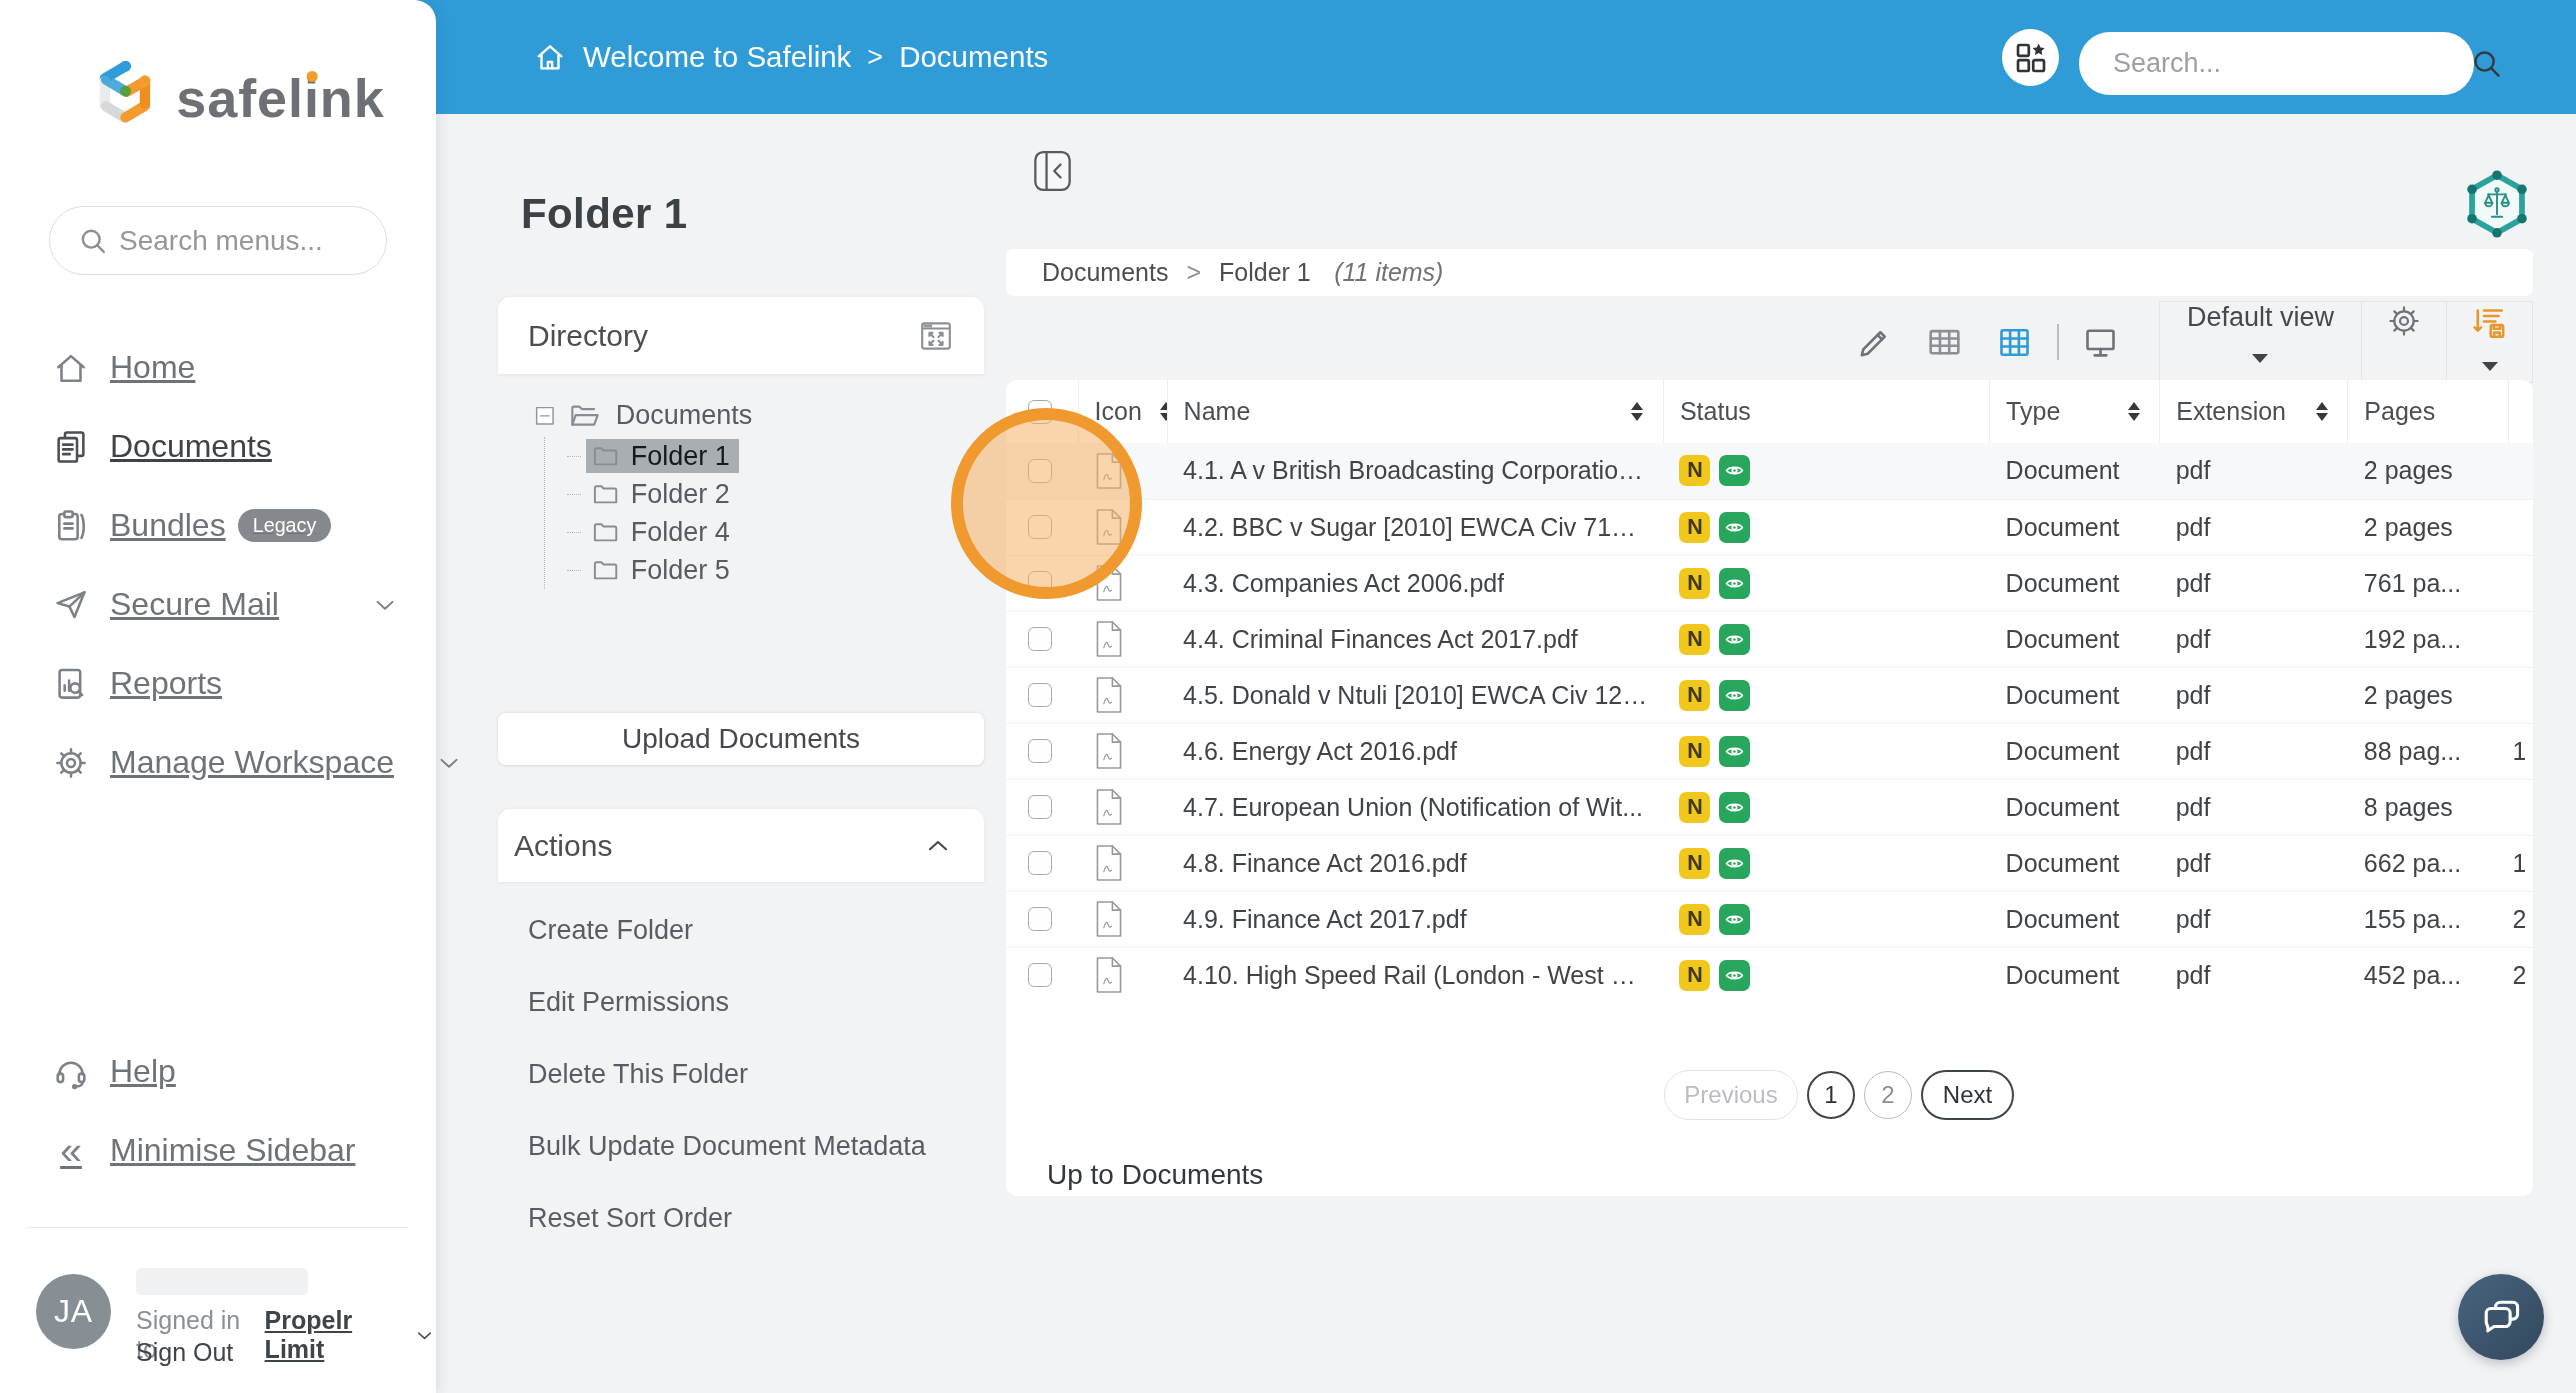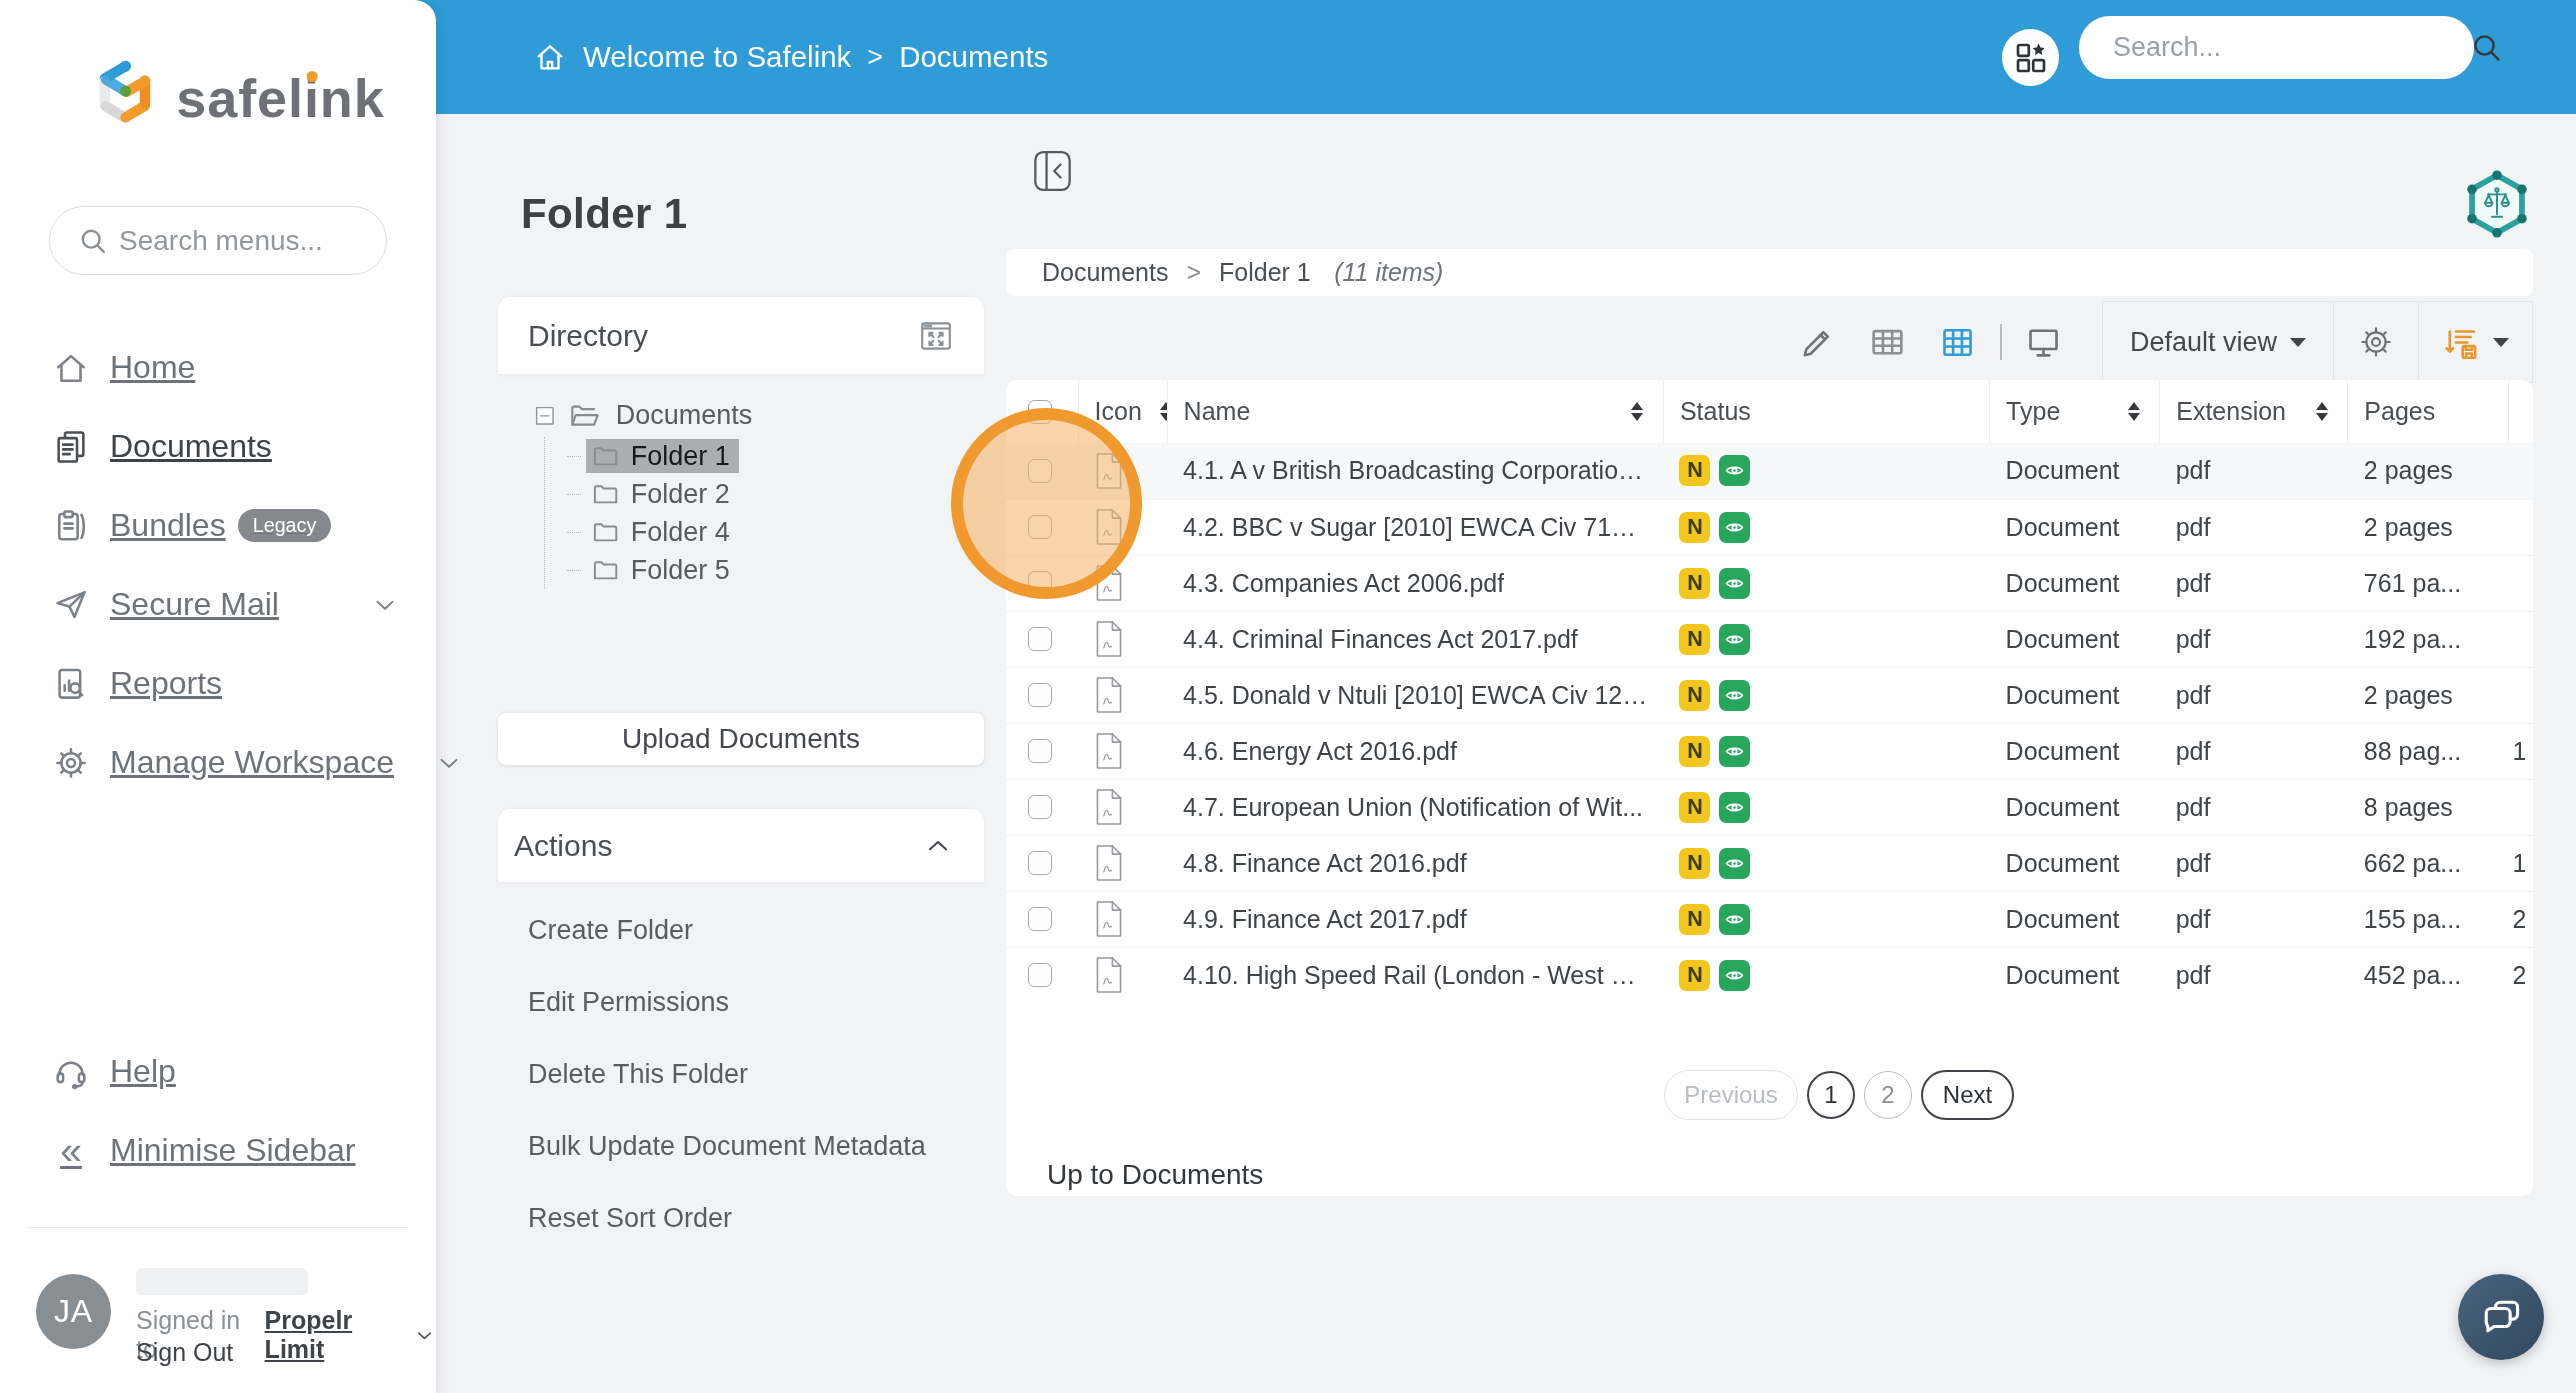--- a/index.html
+++ b/index.html
@@ -7,21 +7,21 @@
   body { font-family:"Liberation Sans", sans-serif; background:#f2f3f5; position:relative; color:#4a4f54; }
   .abs { position:absolute; }
   svg { display:block; }
   .ic { fill:none; stroke:#7b8187; stroke-width:1.6; stroke-linecap:round; stroke-linejoin:round; }
 
   
   #topbar { left:0; top:0; width:2576px; height:114px; background:#2f9cd8; }
   #breadcrumb-top { left:533px; top:0; height:114px; display:flex; align-items:center; gap:16px; color:#fff; font-size:29.5px; }
   #breadcrumb-top .sep { font-size:27px; opacity:.95; }
   #apps-btn { left:2002px; top:29px; width:57px; height:57px; background:#fff; border-radius:50%; display:flex; align-items:center; justify-content:center; }
-  #top-search { left:2079px; top:16px; width:395px; height:63px; background:#fff; border-radius:31px; display:flex; align-items:center; padding:0 23px 0 34px; }
+  #top-search { left:2079px; top:32px; width:395px; height:63px; background:#fff; border-radius:31px; display:flex; align-items:center; padding:0 23px 0 34px; }
   #top-search input { border:none; outline:none; flex:1; font-size:27px; color:#3f4449; font-family:"Liberation Sans",sans-serif; background:transparent; }
   #top-search input::placeholder { color:#9aa0a5; }
 
   
   #sidebar { left:0; top:0; width:436px; height:1394px; background:#fff; border-top-right-radius:21.5px; box-shadow:2.7px 0 12.5px rgba(40,50,60,.10); z-index:10; }
   #logo { left:89px; top:52px; display:flex; align-items:center; gap:14.3px; }
   #logo-text { font-size:54px; font-weight:bold; color:#6d7175; letter-spacing:0.9px;margin-top:9px; }
   #logo-text .idot { position:relative; }
   #logo-text .idot::after { content:''; position:absolute; left:50%; transform:translateX(-50%); top:3.6px; width:10.7px; height:10.7px; border-radius:50%; background:#f39b2d; }
   #side-search { left:49px; top:206px; width:338px; height:69px; border:1.8px solid #dadde0; border-radius:35px; display:flex; align-items:center; padding:0 21.5px 0 25px; gap:8px; background:#fff; }
@@ -63,21 +63,21 @@
 
   
   #collapse-btn { left:1033px; top:150px; width:39px; height:42px; cursor:pointer; }
   #ws-hex { left:2465px; top:170px; }
   #crumb-bar { left:1006px; top:249px; width:1527px; height:47px; background:#fff; border-radius:7.2px; display:flex; align-items:center; gap:18px; padding:0 36px; font-size:25px; color:#4a4f54; }
   #crumb-bar .count { font-style:italic; color:#6d7378; margin-left:5.4px; }
   #toolbar { left:1006px; top:301px; width:1527px; height:82px; display:flex; align-items:center; justify-content:flex-end; }
   .tool-ic { width:70px; display:flex; justify-content:center; cursor:pointer; }
   .tool-sep { width:1.8px; height:36px; background:#b9bdc0; margin:0 7.2px; }
   #view-group { display:flex; align-items:stretch; height:82px; border:1.8px solid #e3e4e6; margin-left:23px; }
-  #view-group .seg { display:flex; align-items:center; padding:0 23px; gap:12.5px; border-left:1.8px solid #e3e4e6; cursor:pointer; }
+  #view-group .seg { display:flex; align-items:center; padding:0 23px; gap:12.5px; border-left:1.8px solid #e3e4e6; cursor:pointer;flex-direction:column; }
   #view-group .seg:first-child { border-left:none; font-size:27px; color:#45494e; padding:0 27px; }
   .caret-down { width:0; height:0; border:8px solid transparent; border-top:9.8px solid #3f4449; margin-top:8px; }
 
   
   #table-card { left:1006px; top:380px; width:1527px; height:816px; background:#fff; border-radius:10.7px; overflow:hidden; }
   table { border-collapse:collapse; width:1527px; table-layout:fixed; }
   th, td { padding:0; font-weight:normal; text-align:left; font-size:25px; color:#3f4449; overflow:hidden; white-space:nowrap; }
   thead tr { height:63px; }
   thead th { border-left:1.8px solid #eceef0; color:#4a4f54; }
   thead th:first-child { border-left:none; }

